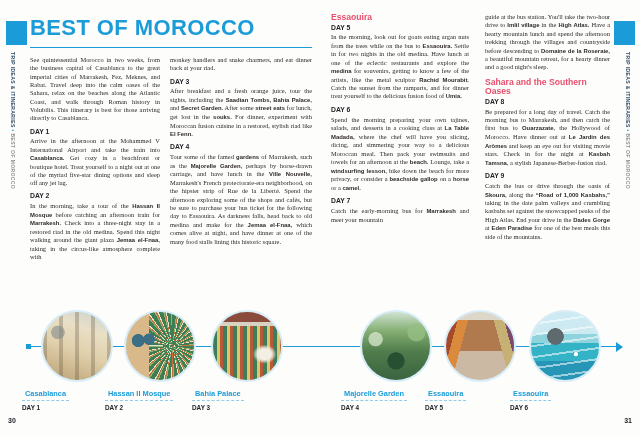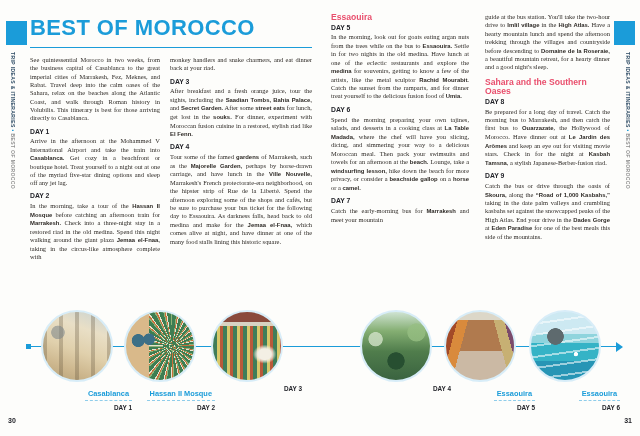--- a/index.html
+++ b/index.html
@@ -35,21 +35,21 @@
   .day-label{font-family:"Liberation Sans",sans-serif;font-weight:bold;font-size:6.8px;
              color:#23242a;margin:5px 0 1px 0;text-align:left;}
   .sec-heading + .day-label{margin-top:1px;}
   .col > :first-child{margin-top:0;}
   
   .timeline{position:absolute;left:0;top:0;width:640px;height:436px;pointer-events:none;}
   .timeline-line{position:absolute;left:28px;top:346px;width:592px;height:0;border-top:1.4px solid #1b9cd9;}
   .timeline-dot{position:absolute;left:26px;top:344px;width:5px;height:5px;background:#1b9cd9;}
   .timeline-arrow{position:absolute;left:616px;top:342px;width:0;height:0;
                   border-left:7px solid #1b9cd9;border-top:5px solid transparent;border-bottom:5px solid transparent;}
-  .stop{position:absolute;top:310px;width:110px;text-align:right;}
+  .stop{position:absolute;top:310px;width:110px;text-align:left;}
   .stop:nth-of-type(1){left:22px;}
   .stop:nth-of-type(2){left:105px;}
   .stop:nth-of-type(3){left:192px;}
   .stop:nth-of-type(4){left:341px;}
   .stop:nth-of-type(5){left:425px;}
   .stop:nth-of-type(6){left:510px;}
   .stop-photo{width:72px;height:72px;border-radius:50%;margin:0 auto;border:2px solid #d8edf8;
               box-sizing:border-box;background:#ddd;}
   .stop-name{display:inline-block;margin-top:5px;font-family:"Liberation Sans",sans-serif;
              font-weight:bold;font-size:7.4px;color:#1b9cd9;
@@ -157,24 +157,26 @@
           <div><span class="stop-name">Casablanca</span></div>
           <div class="stop-day">DAY 1</div>
         </div>
         <div class="stop">
           <div class="stop-photo ph-mosque-mosaic"></div>
           <div><span class="stop-name">Hassan II Mosque</span></div>
           <div class="stop-day">DAY 2</div>
         </div>
         <div class="stop">
           <div class="stop-photo ph-palace-interior"></div>
+          <div><span class="stop-name">Bahia Palace</span></div>
           <div class="stop-day">DAY 3</div>
         </div>
         <div class="stop">
           <div class="stop-photo ph-garden-foliage"></div>
+          <div><span class="stop-name">Majorelle Garden</span></div>
           <div class="stop-day">DAY 4</div>
         </div>
         <div class="stop">
           <div class="stop-photo ph-souk-alley"></div>
           <div><span class="stop-name">Essaouira</span></div>
           <div class="stop-day">DAY 5</div>
         </div>
         <div class="stop">
           <div class="stop-photo ph-beach-kitesurf"></div>
           <div><span class="stop-name">Essaouira</span></div>

